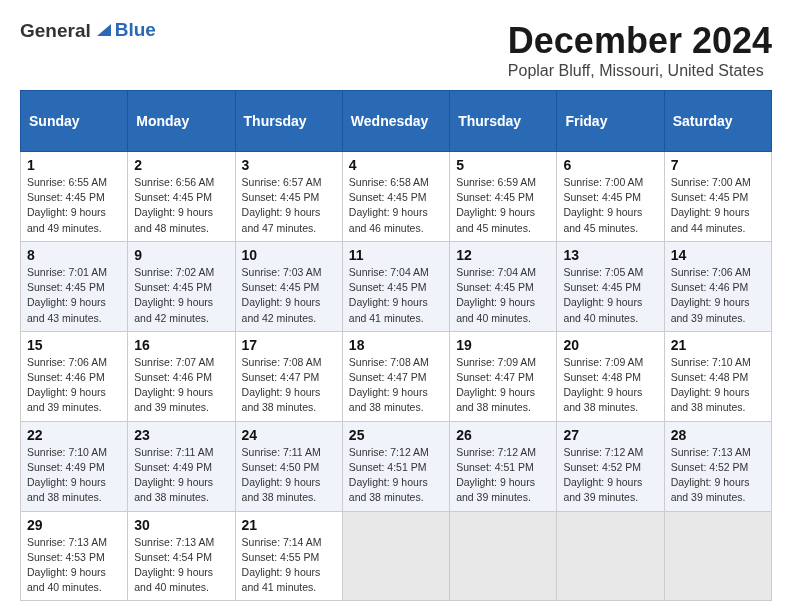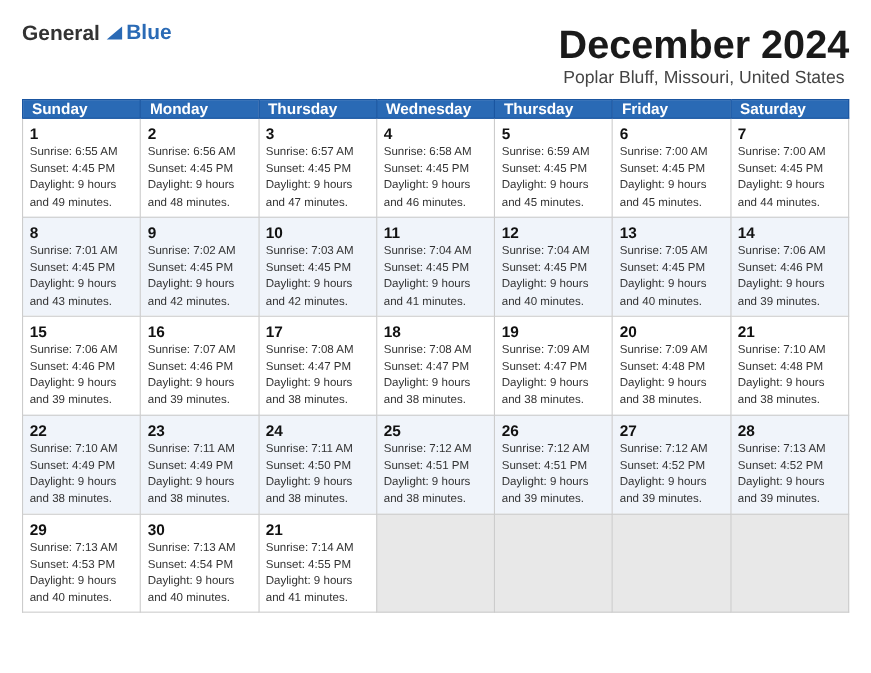--- a/index.html
+++ b/index.html
@@ -25,41 +25,41 @@
       color: #1a1a1a;
       line-height: 1;
     }
     .logo-general { color: #333; font-size: 19px; }
     .logo-blue { color: #2a6ab5; font-size: 19px; }
     .logo-row {
       display: flex;
       align-items: center;
     }
     .title-area {
-      text-align: center;
+      text-align: left;
     }
     .calendar-title {
       font-size: 36px;
       font-weight: bold;
       color: #1a1a1a;
     }
     .calendar-subtitle {
       font-size: 16px;
       color: #444;
     }
     .calendar-table {
       width: 100%;
       border-collapse: collapse;
       table-layout: fixed;
     }
     .calendar-table th {
       background-color: #2a6ab5;
       color: #fff;
       text-align: left;
-      padding: 0 8px;
+      padding: 22px 8px;
       font-size: 14px;
       font-weight: bold;
       border: 1px solid #1a55a0;
     }
     .calendar-table td {
       border: 1px solid #ccc;
       vertical-align: top;
       padding: 5px 6px;
       font-size: 10.5px;
       color: #333;

